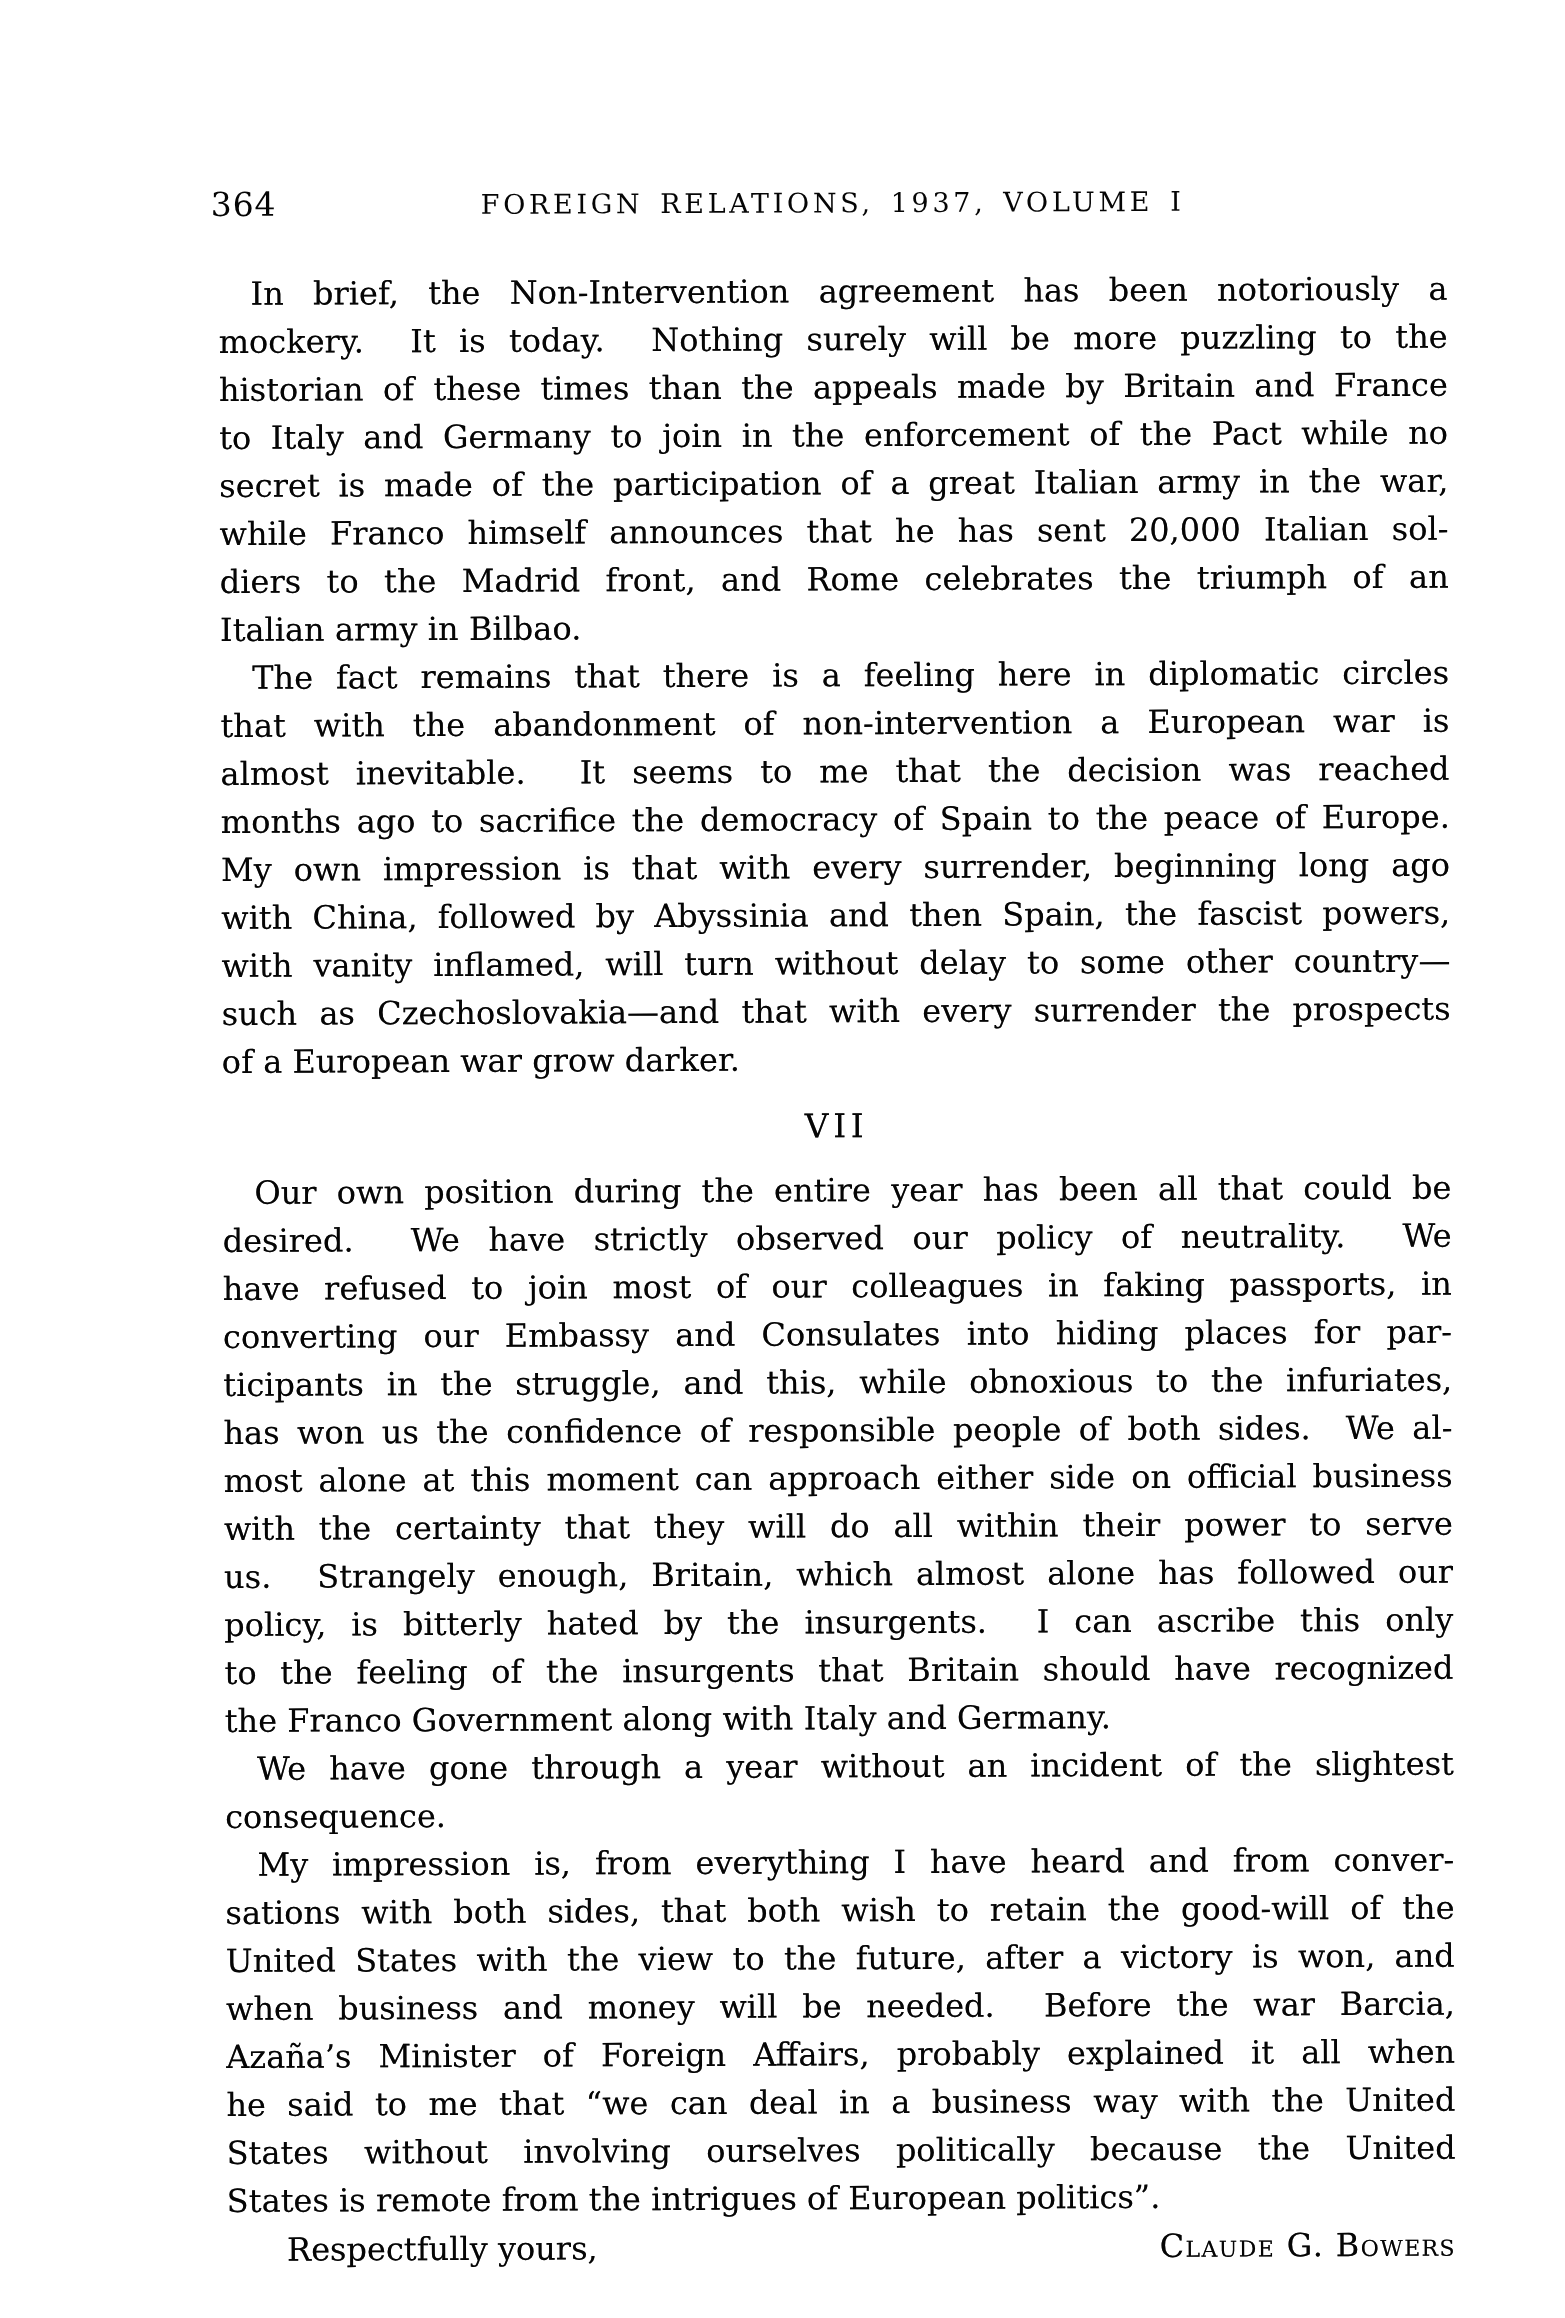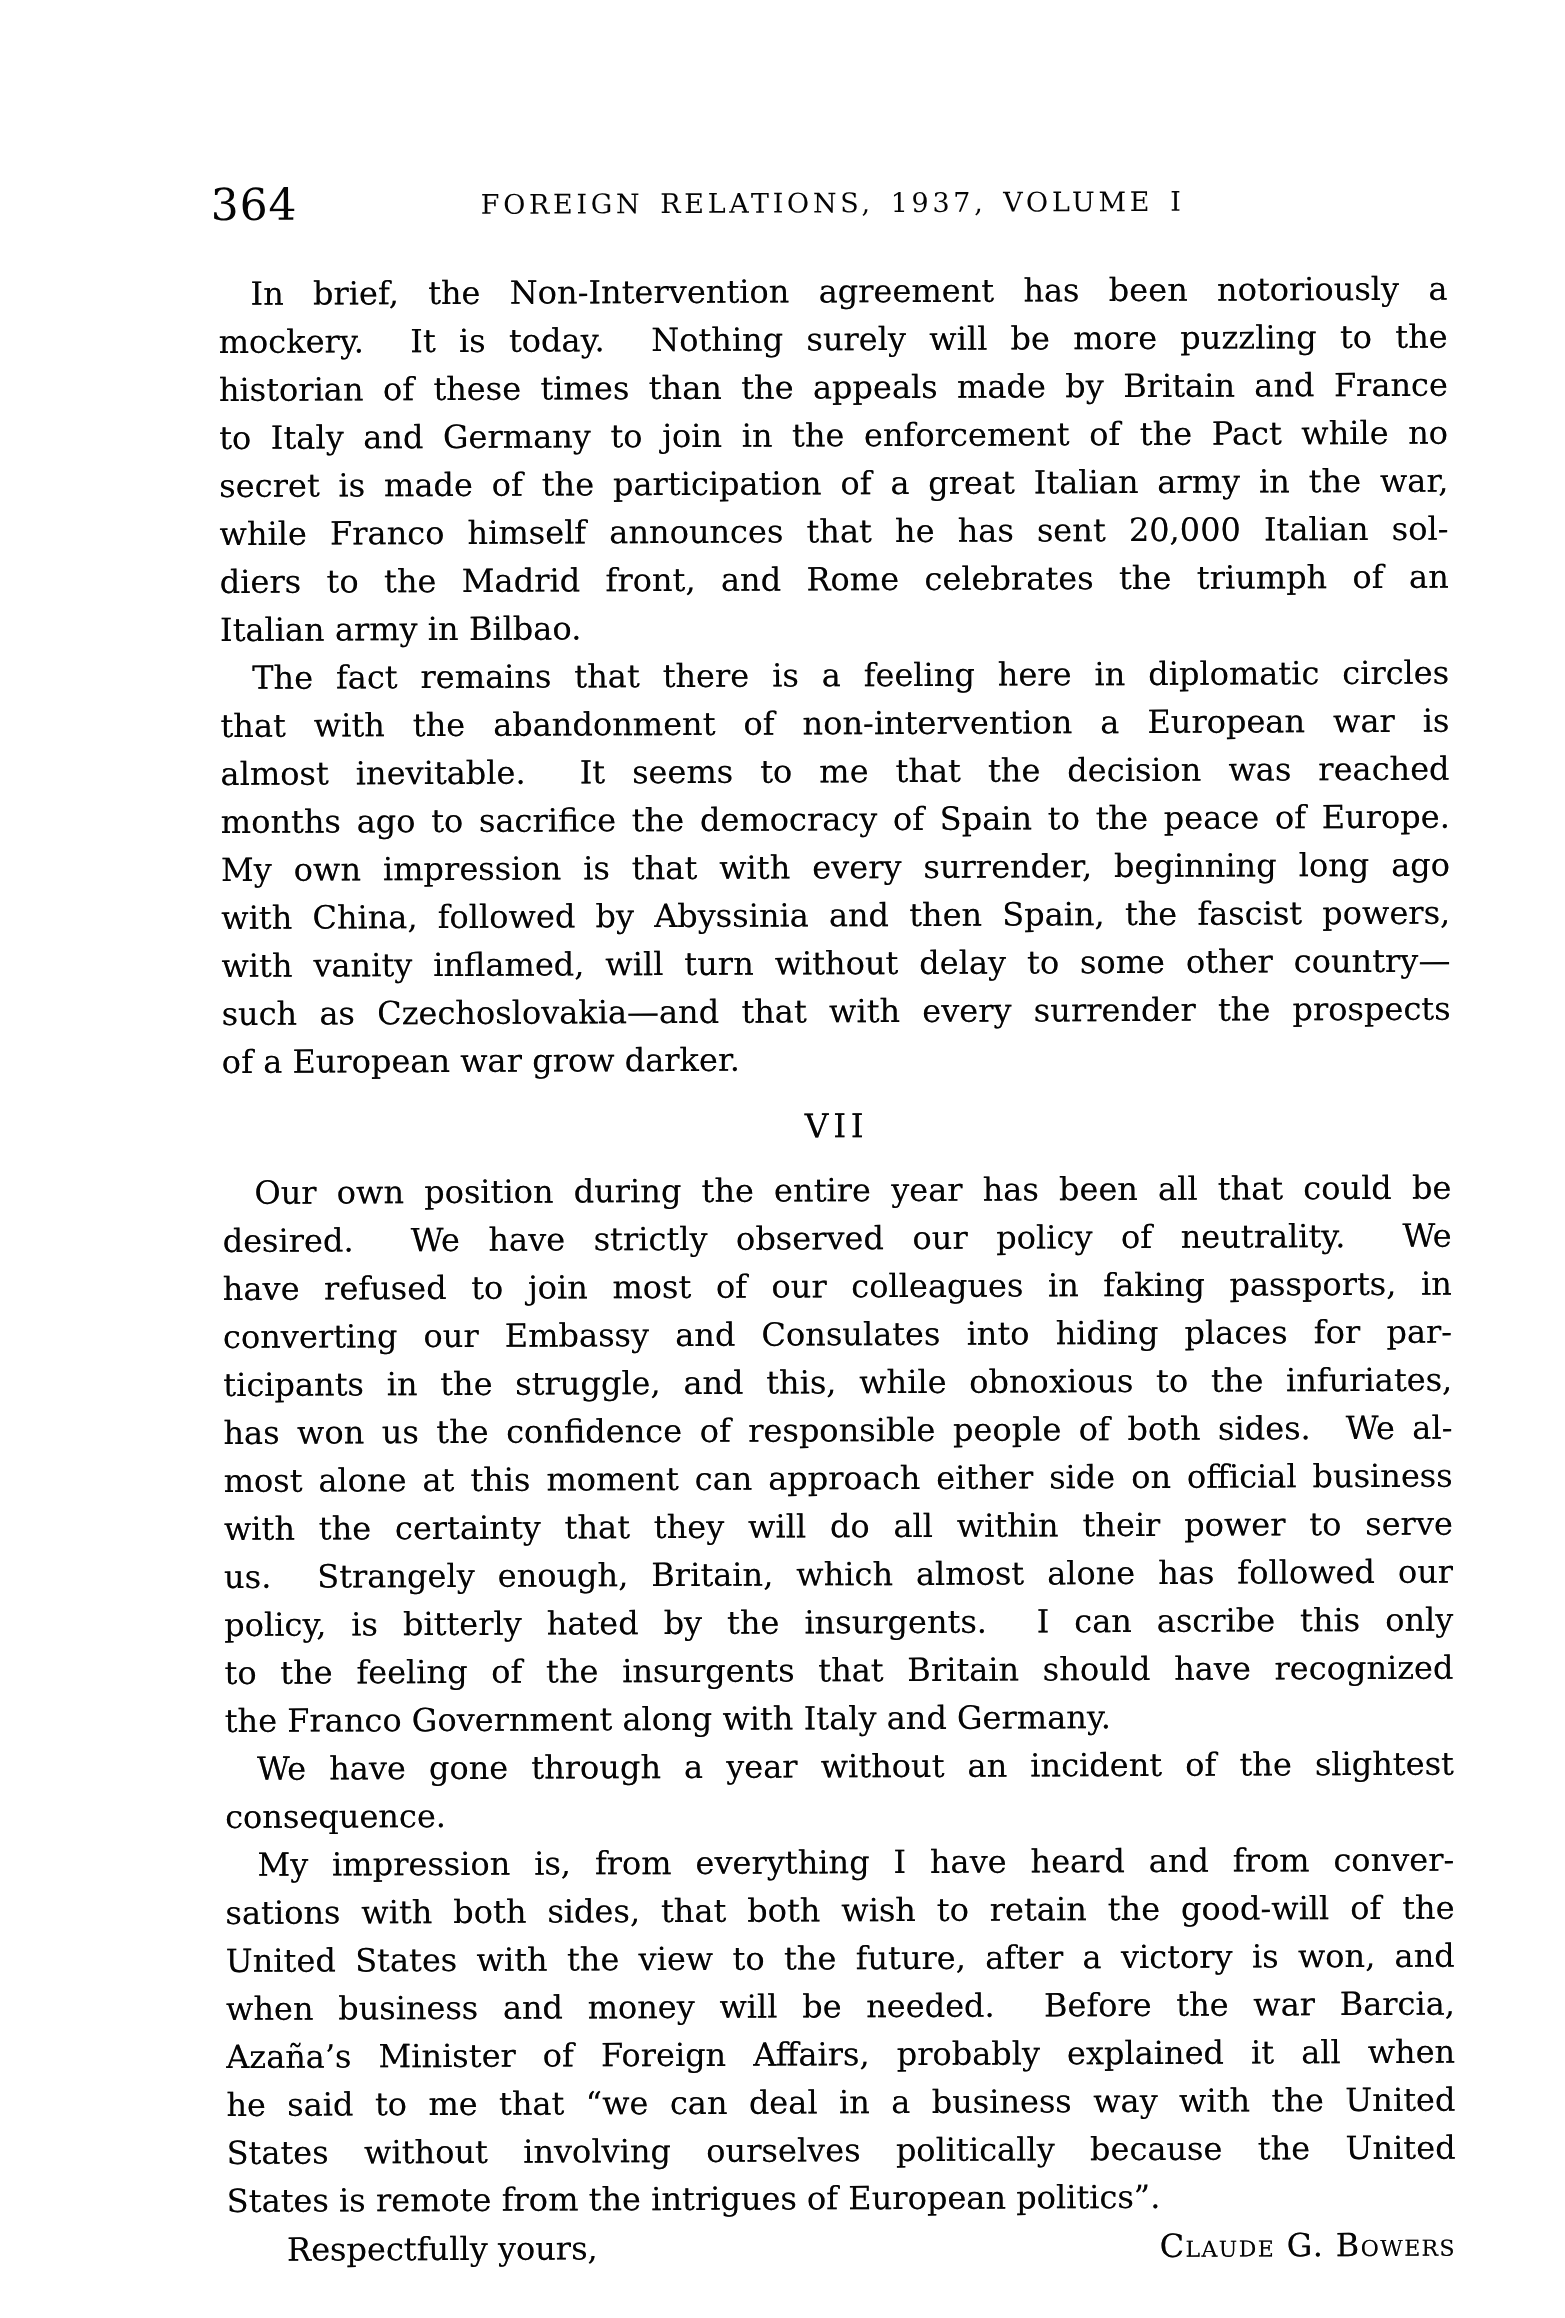--- a/index.html
+++ b/index.html
@@ -25,21 +25,21 @@
     transform-origin: top left;
   }
   .header-row {
     position: relative;
     height: 40px;
   }
   .page-number {
     position: absolute;
     left: -7.4px;
     top: 0;
-    font-size: 44px;
+    font-size: 33px;
     line-height: 40px;
     letter-spacing: 0.9px;
   }
   .running-header {
     position: absolute;
     left: 0;
     right: 0;
     top: 4.6px;
     text-align: center;
     font-size: 27px;

